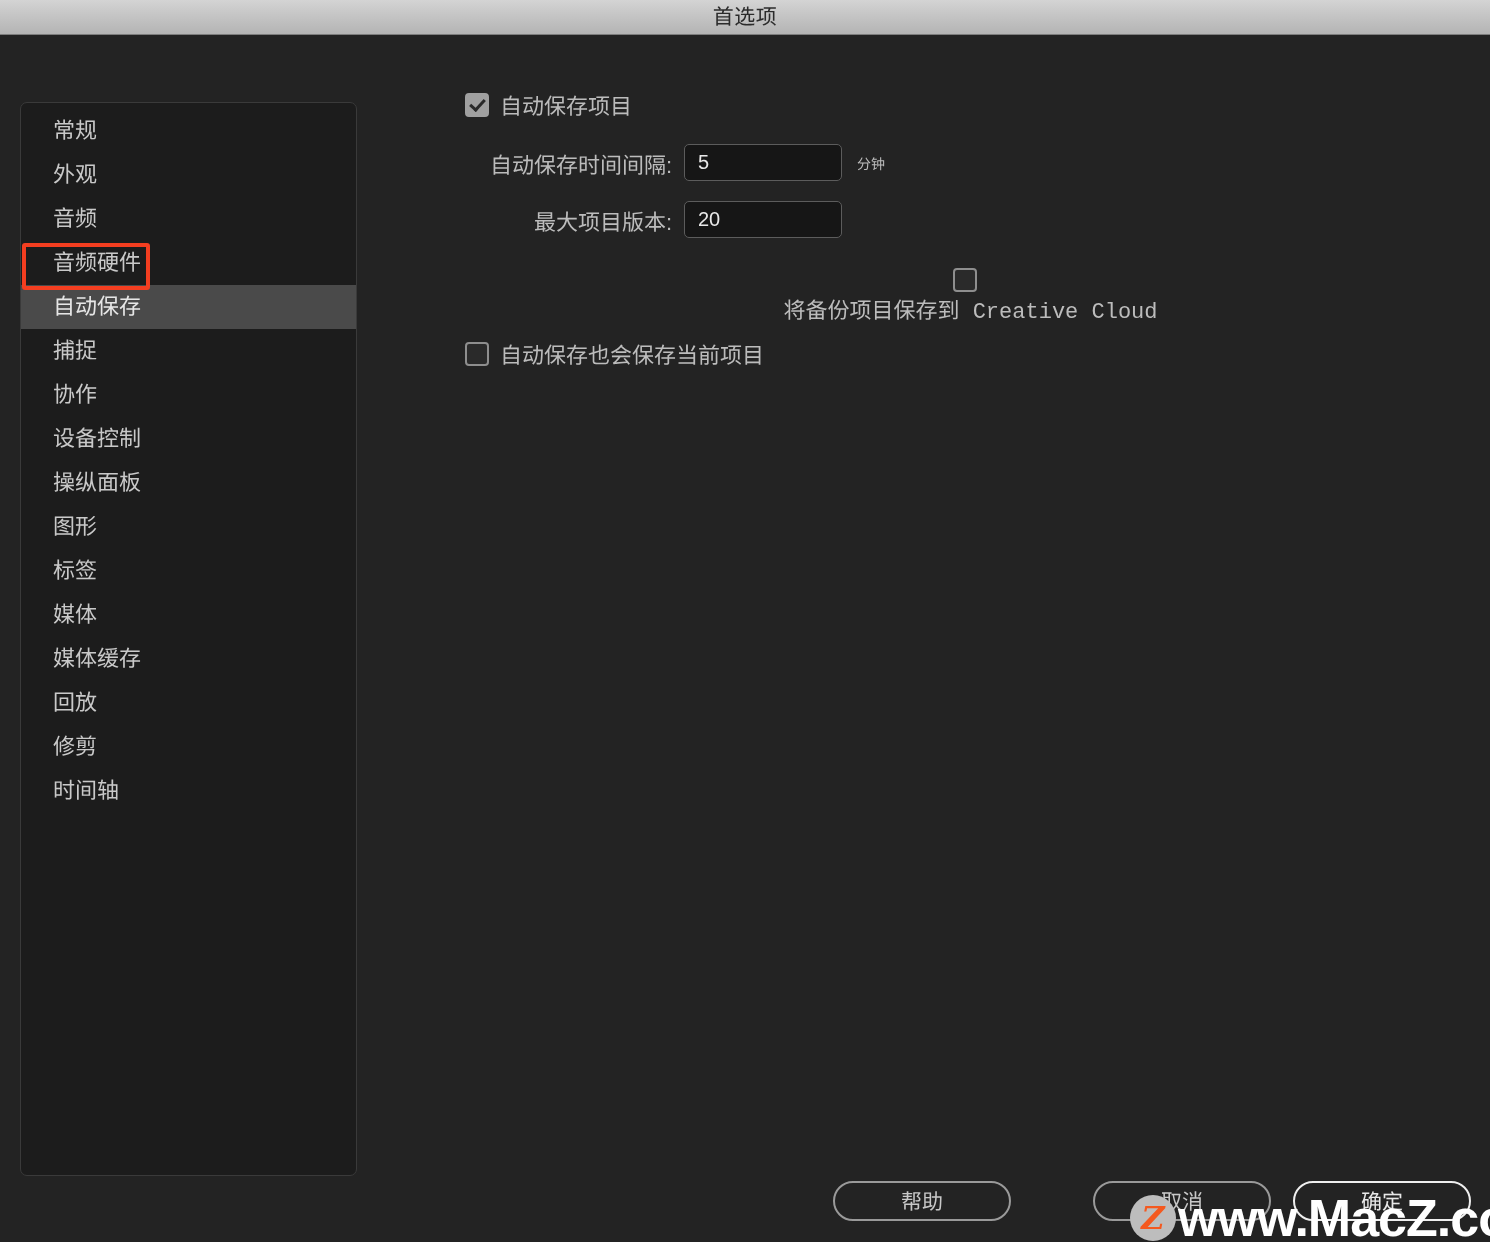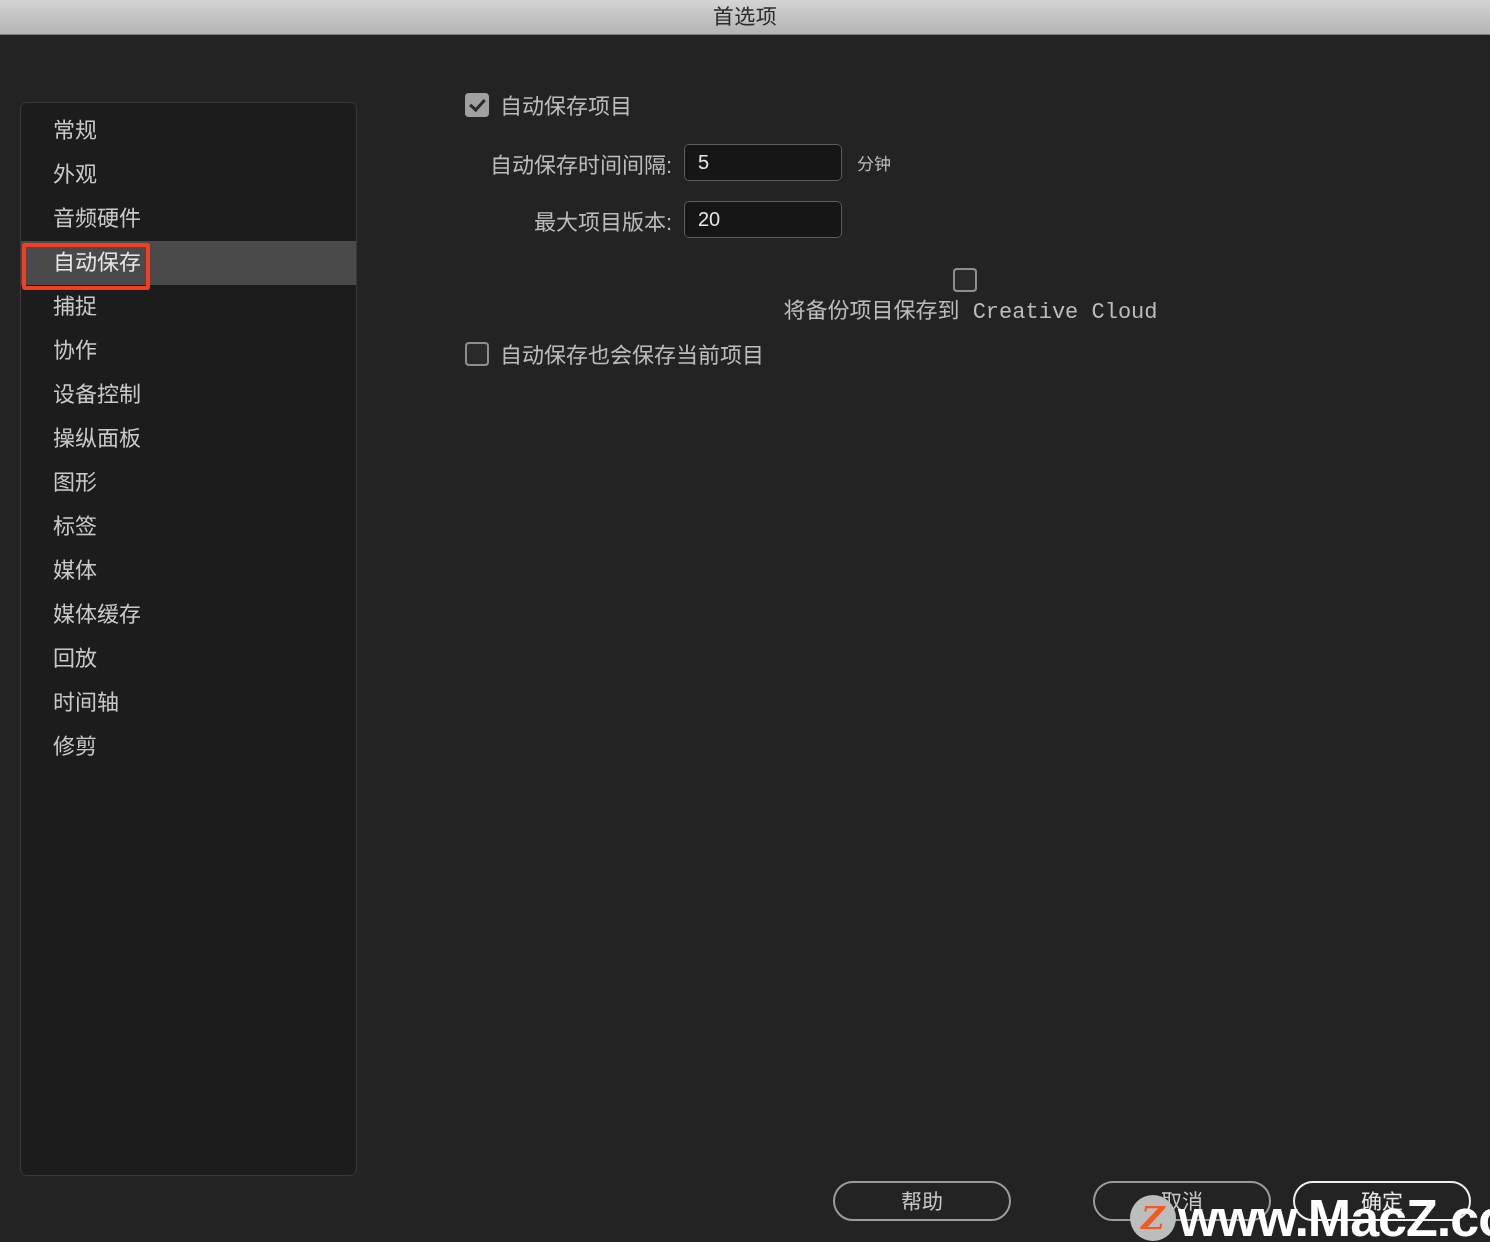--- a/index.html
+++ b/index.html
@@ -169,21 +169,21 @@
     border-radius: 5px;
     box-sizing: border-box;
     display: flex;
     align-items: center;
     padding-left: 13px;
     font-size: 20px;
     color: #e8e8e8;
   }
   .field-suffix {
     margin-left: 15px;
-    font-size: 17px;
+    font-size: 14px;
     color: #bcbcbc;
     white-space: nowrap;
   }
 
   
   .footer {
     position: absolute;
     left: 0;
     top: 1181px;
     width: 1490px;
@@ -250,33 +250,34 @@
 <div id="app">
 
   <div class="titlebar">
     <div class="titlebar-title">首选项</div>
   </div>
 
   <div class="sidebar">
     <div class="sidebar-list" id="sidebar-list">
         <div class="sidebar-item"><span>常规</span></div>
         <div class="sidebar-item"><span>外观</span></div>
+        <div class="sidebar-item"><span>音频</span></div>
         <div class="sidebar-item"><span>音频硬件</span></div>
         <div class="sidebar-item selected"><span>自动保存</span></div>
         <div class="sidebar-item"><span>捕捉</span></div>
         <div class="sidebar-item"><span>协作</span></div>
         <div class="sidebar-item"><span>设备控制</span></div>
         <div class="sidebar-item"><span>操纵面板</span></div>
         <div class="sidebar-item"><span>图形</span></div>
         <div class="sidebar-item"><span>标签</span></div>
         <div class="sidebar-item"><span>媒体</span></div>
         <div class="sidebar-item"><span>媒体缓存</span></div>
         <div class="sidebar-item"><span>回放</span></div>
+        <div class="sidebar-item"><span>修剪</span></div>
         <div class="sidebar-item"><span>时间轴</span></div>
-        <div class="sidebar-item"><span>修剪</span></div>
       </div>
   </div>
 
   <div class="annotation-box"></div>
 
   <div class="panel">
 
     <div class="row chk-row-1">
       <span class="checkbox on"></span>
       <span class="chk-label">自动保存项目</span>

